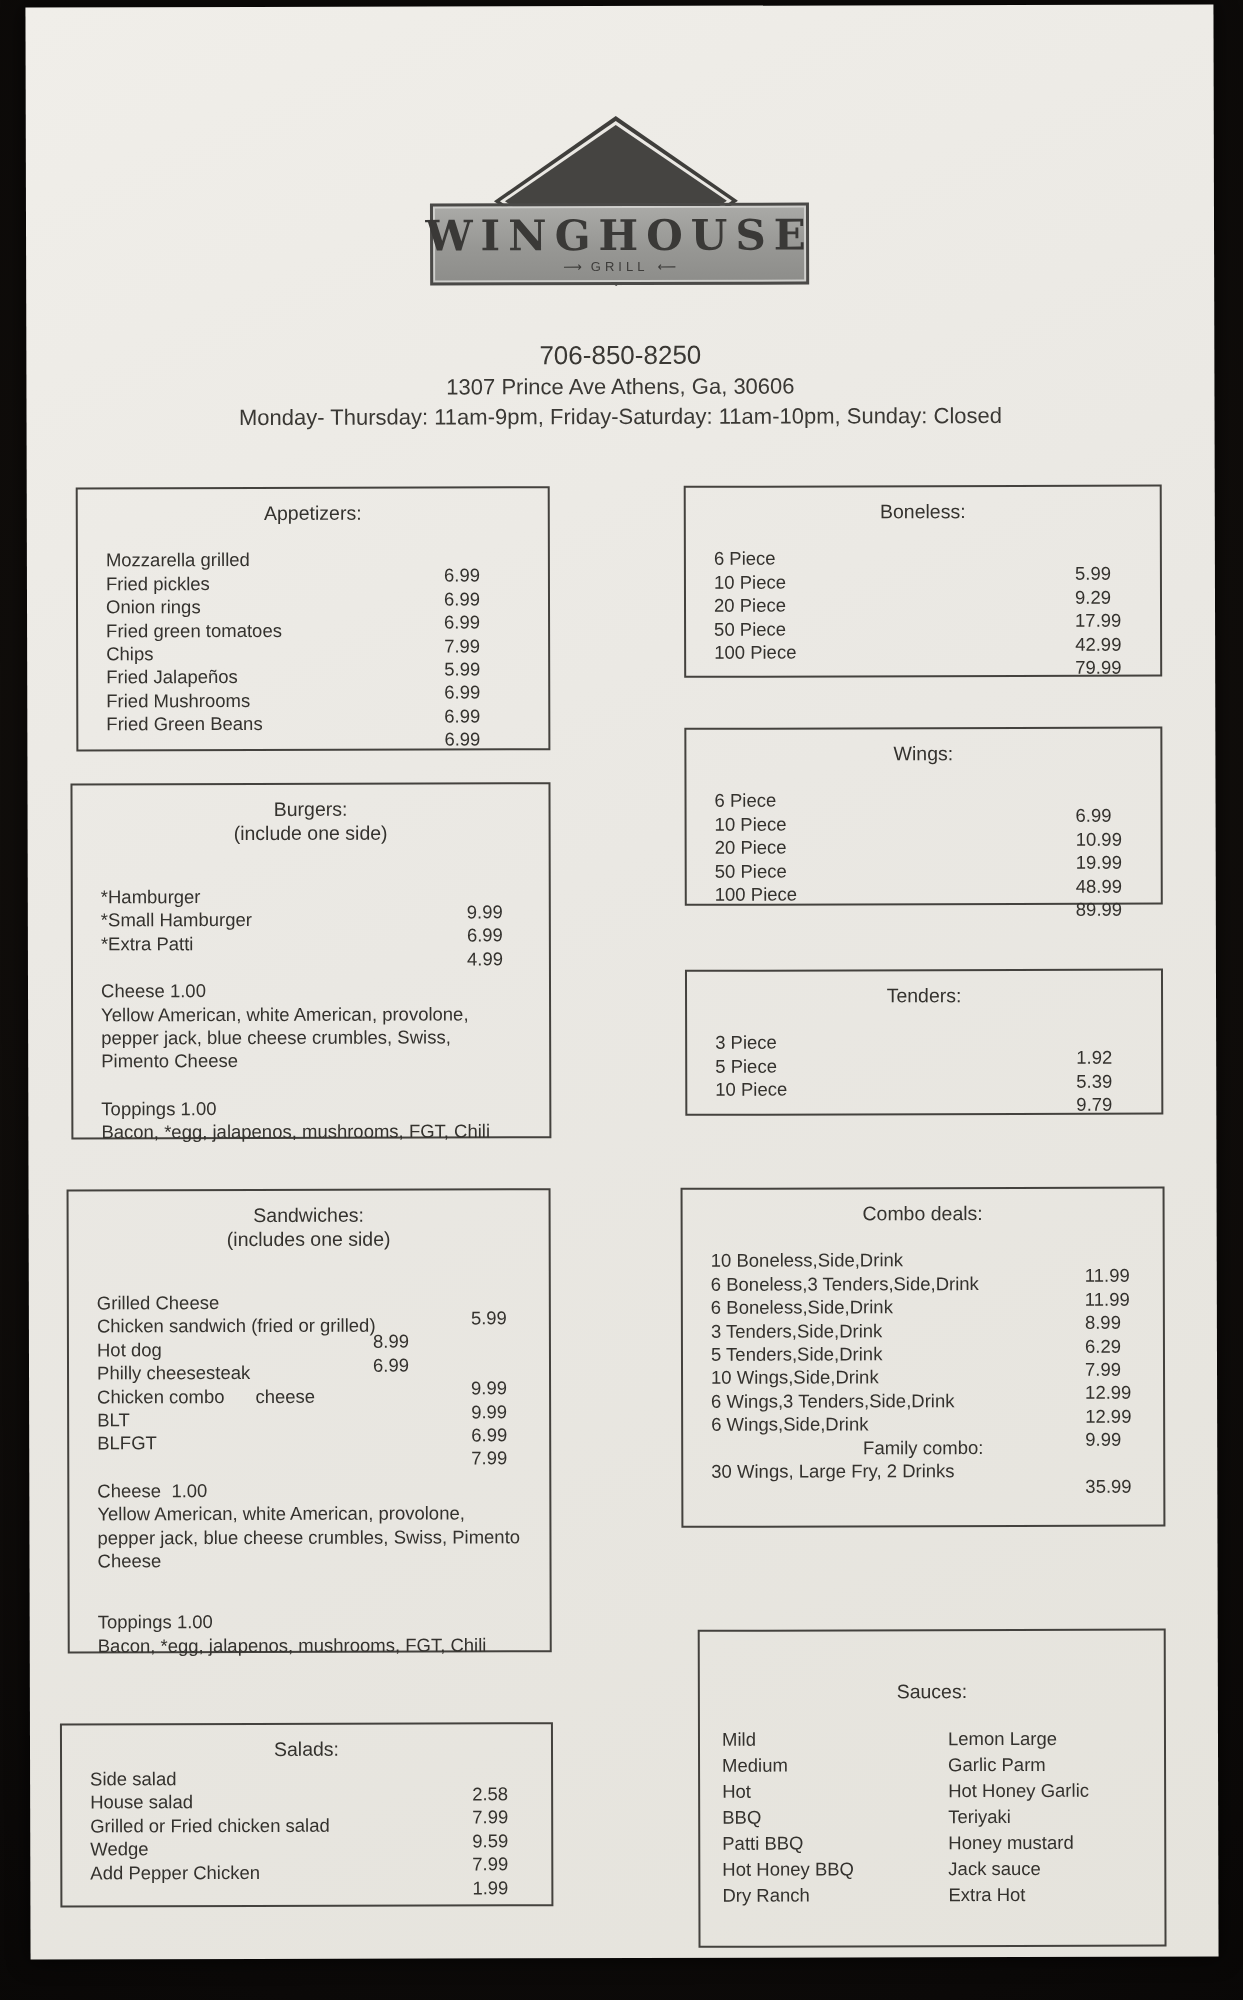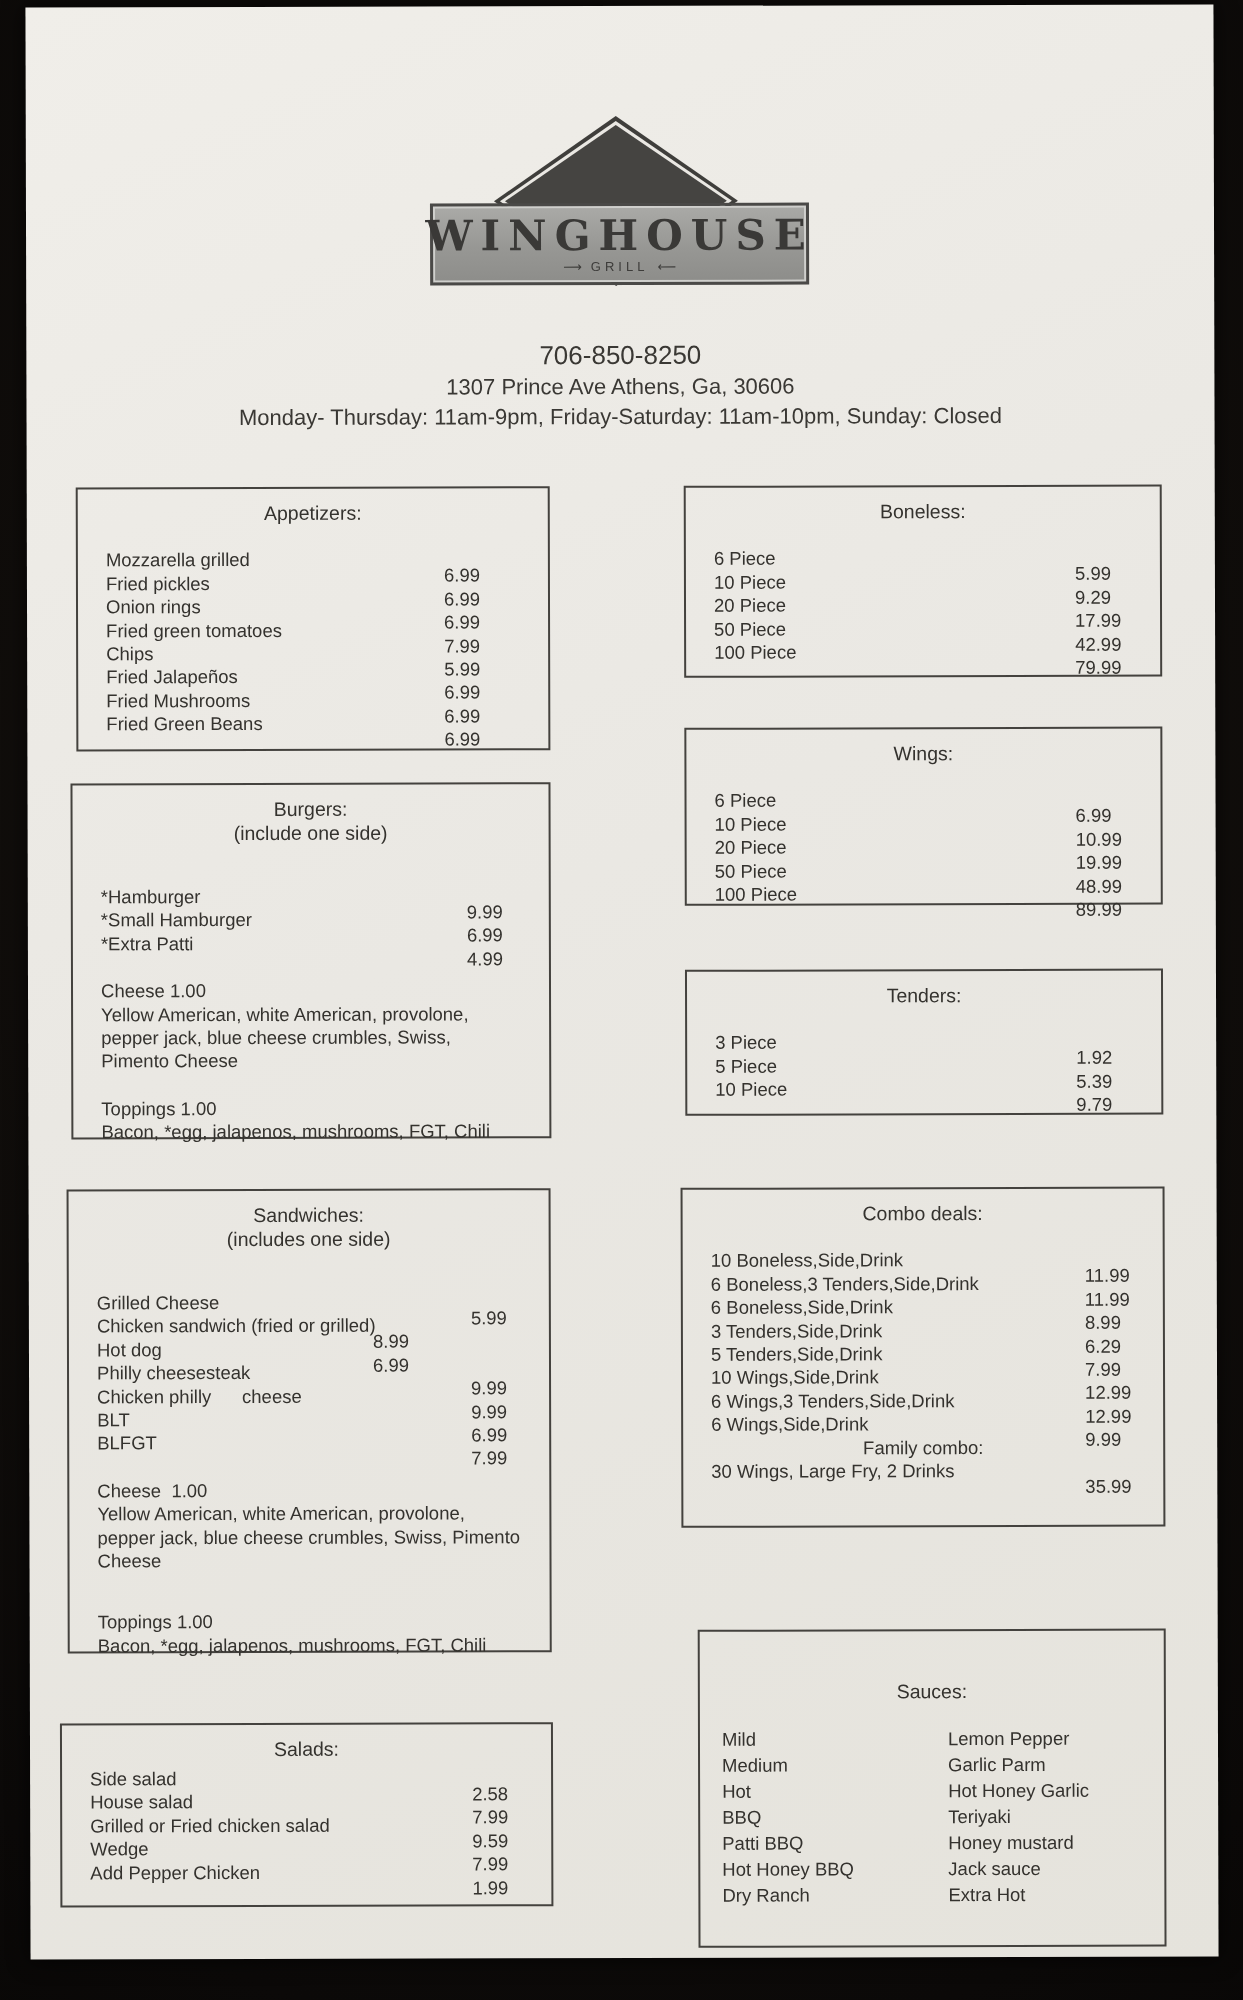--- a/index.html
+++ b/index.html
@@ -148,21 +148,21 @@
       <div class="item-row"><span class="row-name">10 Piece</span><span class="row-price">9.79</span></div>
     </div>
   <div class="menu-box box-sandwiches">
       <div class="menu-title">Sandwiches:</div>
       <div class="menu-sub">(includes one side)</div>
       <div class="blank" style="height: 40px;"></div>
       <div class="item-row"><span class="row-name">Grilled Cheese</span><span class="row-price">5.99</span></div>
       <div class="item-row"><span class="row-name">Chicken sandwich (fried or grilled)</span><span class="row-price mid">8.99</span></div>
       <div class="item-row"><span class="row-name">Hot dog</span><span class="row-price mid">6.99</span></div>
       <div class="item-row"><span class="row-name">Philly cheesesteak</span><span class="row-price">9.99</span></div>
-      <div class="item-row"><span class="row-name">Chicken philly      cheese</span><span class="row-price">9.99</span></div>
+      <div class="item-row"><span class="row-name">Chicken combo      cheese</span><span class="row-price">9.99</span></div>
       <div class="item-row"><span class="row-name">BLT</span><span class="row-price">6.99</span></div>
       <div class="item-row"><span class="row-name">BLFGT</span><span class="row-price">7.99</span></div>
       <div class="blank" style="height: 24px;"></div>
       <div class="note">Cheese  1.00</div>
       <div class="note">Yellow American, white American, provolone, pepper jack, blue cheese crumbles, Swiss, Pimento Cheese</div>
       <div class="blank" style="height: 38px;"></div>
       <div class="note">Toppings 1.00</div>
       <div class="note">Bacon, *egg, jalapenos, mushrooms, FGT, Chili</div>
     </div>
   <div class="menu-box box-combos">
@@ -187,21 +187,21 @@
       <div class="item-row"><span class="row-name">Grilled or Fried chicken salad</span><span class="row-price">9.59</span></div>
       <div class="item-row"><span class="row-name">Wedge</span><span class="row-price">7.99</span></div>
       <div class="item-row"><span class="row-name">Add Pepper Chicken</span><span class="row-price">1.99</span></div>
     </div>
   <div class="menu-box box-sauces">
       <div class="blank" style="height: 36px;"></div>
       <div class="menu-title">Sauces:</div>
       <div class="blank"></div>
       <div class="sauce-row">
         <span class="sauce-left">Mild</span>
-        <span class="sauce-right">Lemon Pepper</span>
+        <span class="sauce-right">Lemon Large</span>
       </div>
       <div class="sauce-row">
         <span class="sauce-left">Medium</span>
         <span class="sauce-right">Garlic Parm</span>
       </div>
       <div class="sauce-row">
         <span class="sauce-left">Hot</span>
         <span class="sauce-right">Hot Honey Garlic</span>
       </div>
       <div class="sauce-row">

